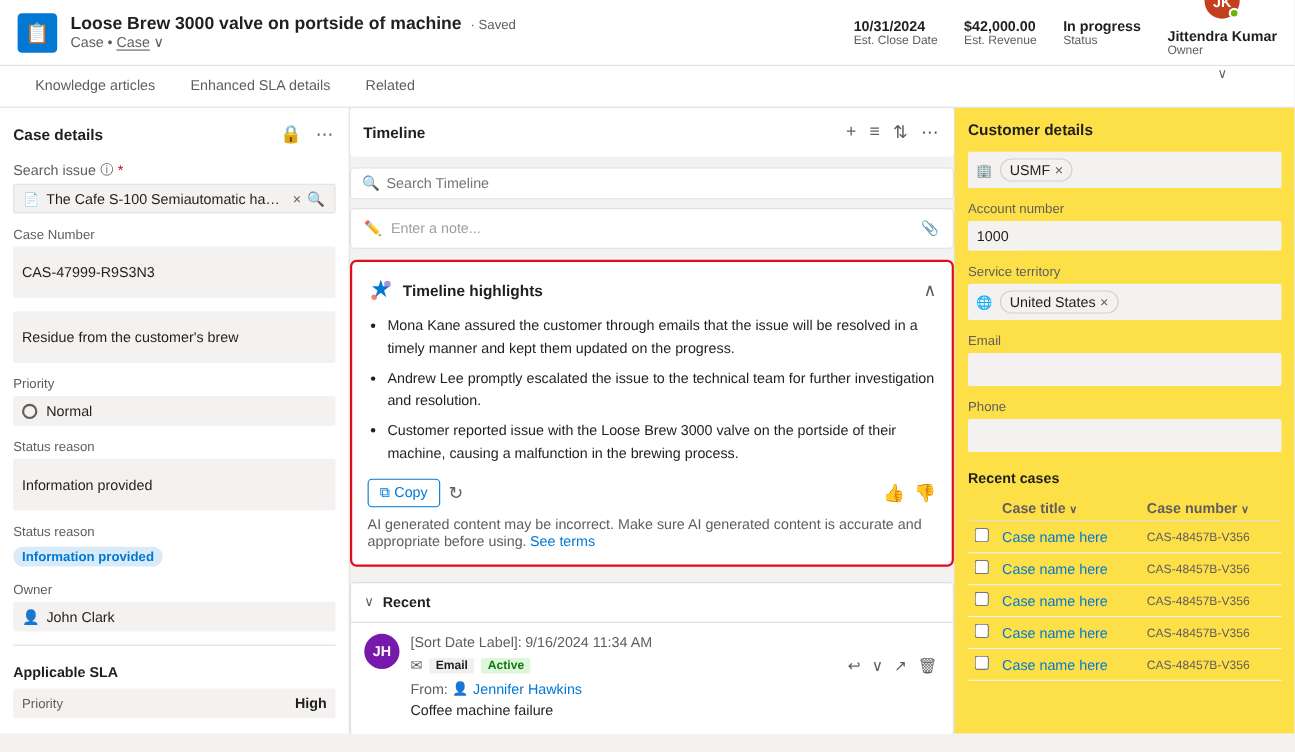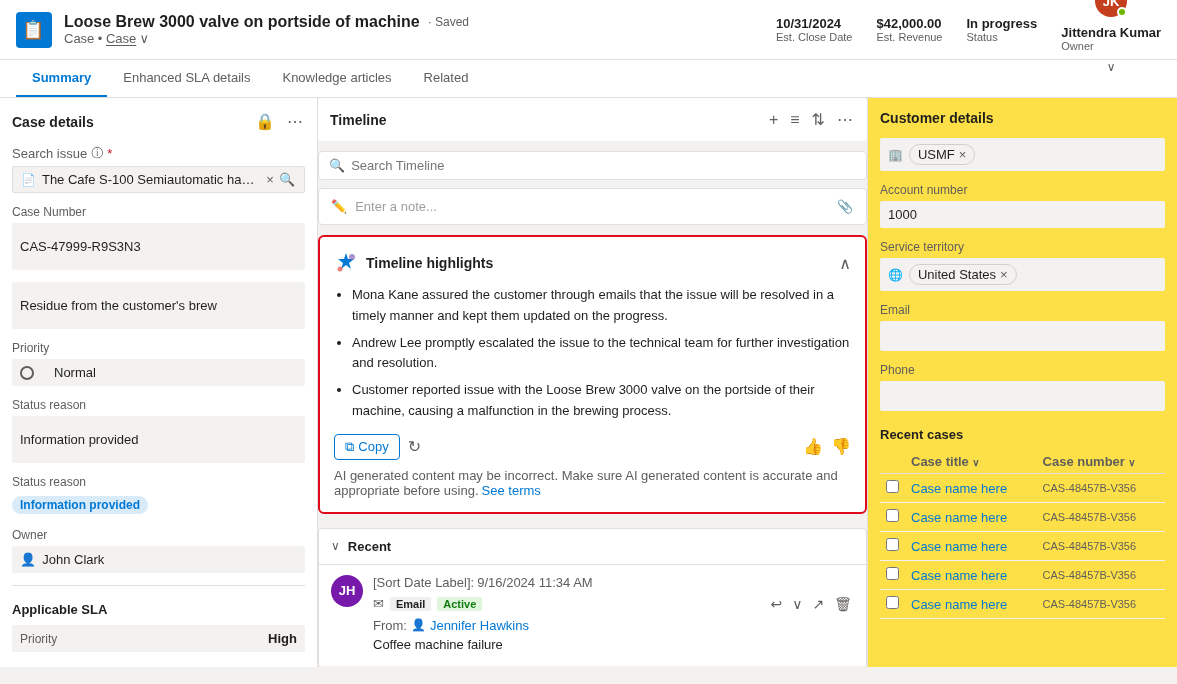--- a/index.html
+++ b/index.html
@@ -87,21 +87,21 @@
     .field-value {
       background: #f3f2f1; border-radius: 2px; padding: 16px 8px;
       font-size: 13px; color: #201f1e; min-height: 28px;
       display: flex; align-items: center; justify-content: space-between;
     }
     .search-field {
       background: #f3f2f1; border-radius: 2px; padding: 5px 8px;
       display: flex; align-items: center; gap: 6px;
       border: 1px solid #e1dfdd;
     }
-    .radio-field { display: flex; align-items: center; gap: 20px; padding: 6px 8px; background: #f3f2f1; border-radius: 2px; }
+    .radio-field { display: flex; align-items: center; gap: 8px; padding: 6px 8px; background: #f3f2f1; border-radius: 2px; }
     .radio-circle {
       width: 14px; height: 14px; border-radius: 50%; border: 2px solid #605e5c;
       display: flex; align-items: center; justify-content: center;
     }
     .status-tag {
       background: #d9ebf9; color: #0078d4; padding: 2px 8px; border-radius: 12px; font-size: 12px; font-weight: 600;
     }
     .owner-field { display: flex; align-items: center; gap: 6px; padding: 6px 8px; background: #f3f2f1; border-radius: 2px; }
 
     .sla-section { margin-top: 16px; }
@@ -269,23 +269,22 @@
       <div>
         <div class="owner-name">Jittendra Kumar</div>
         <div class="owner-role">Owner</div>
       </div>
       <span style="font-size:12px; color:#605e5c;">∨</span>
     </div>
   </div>
 </div>
 
 <div class="nav-tabs">
-  <div class="nav-tab active">Summary</div>
+  <div class="nav-tab">Knowledge articles</div>
   <div class="nav-tab">Enhanced SLA details</div>
-  <div class="nav-tab">Knowledge articles</div>
   <div class="nav-tab">Related</div>
 </div>
 
 <div class="main-layout">
 
   <div class="left-panel">
     <div class="panel-header">
       <span class="panel-title">Case details</span>
       <div class="panel-actions">
         <button class="icon-btn">🔒</button>

